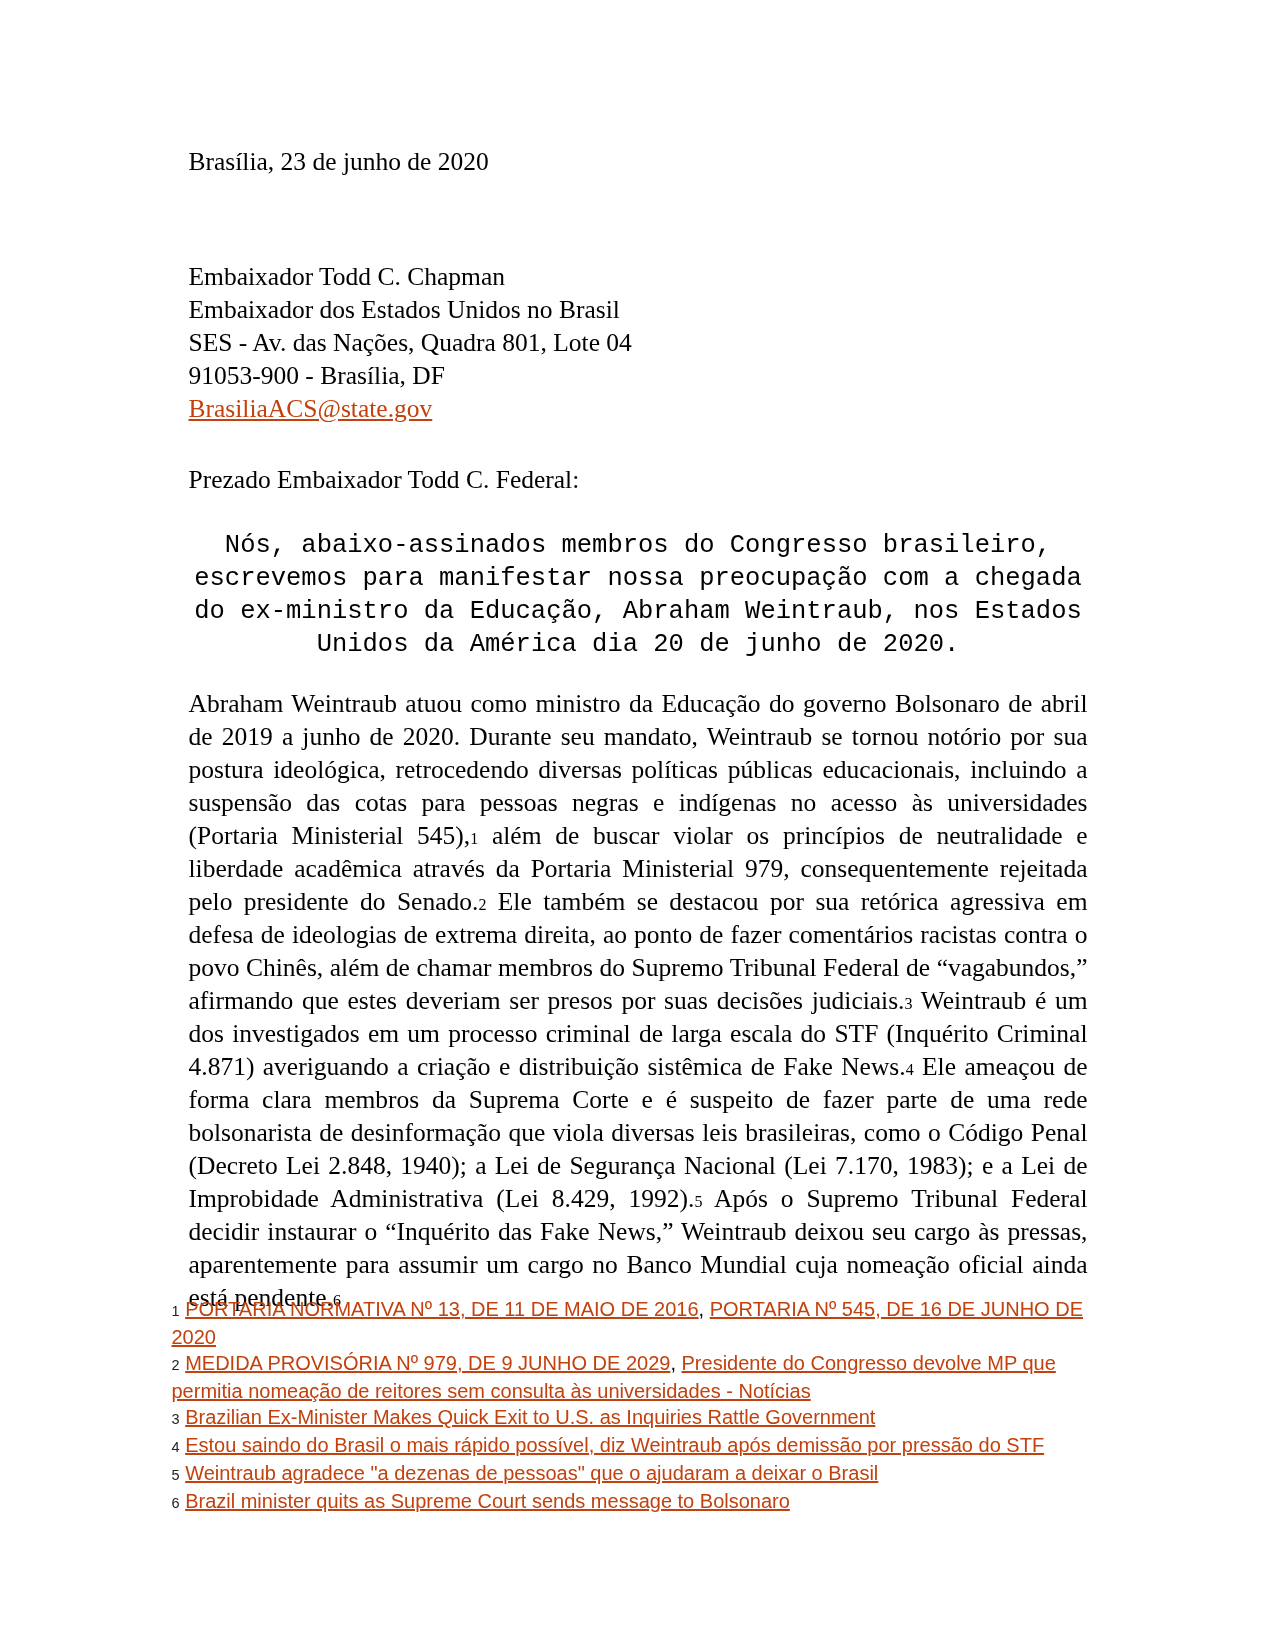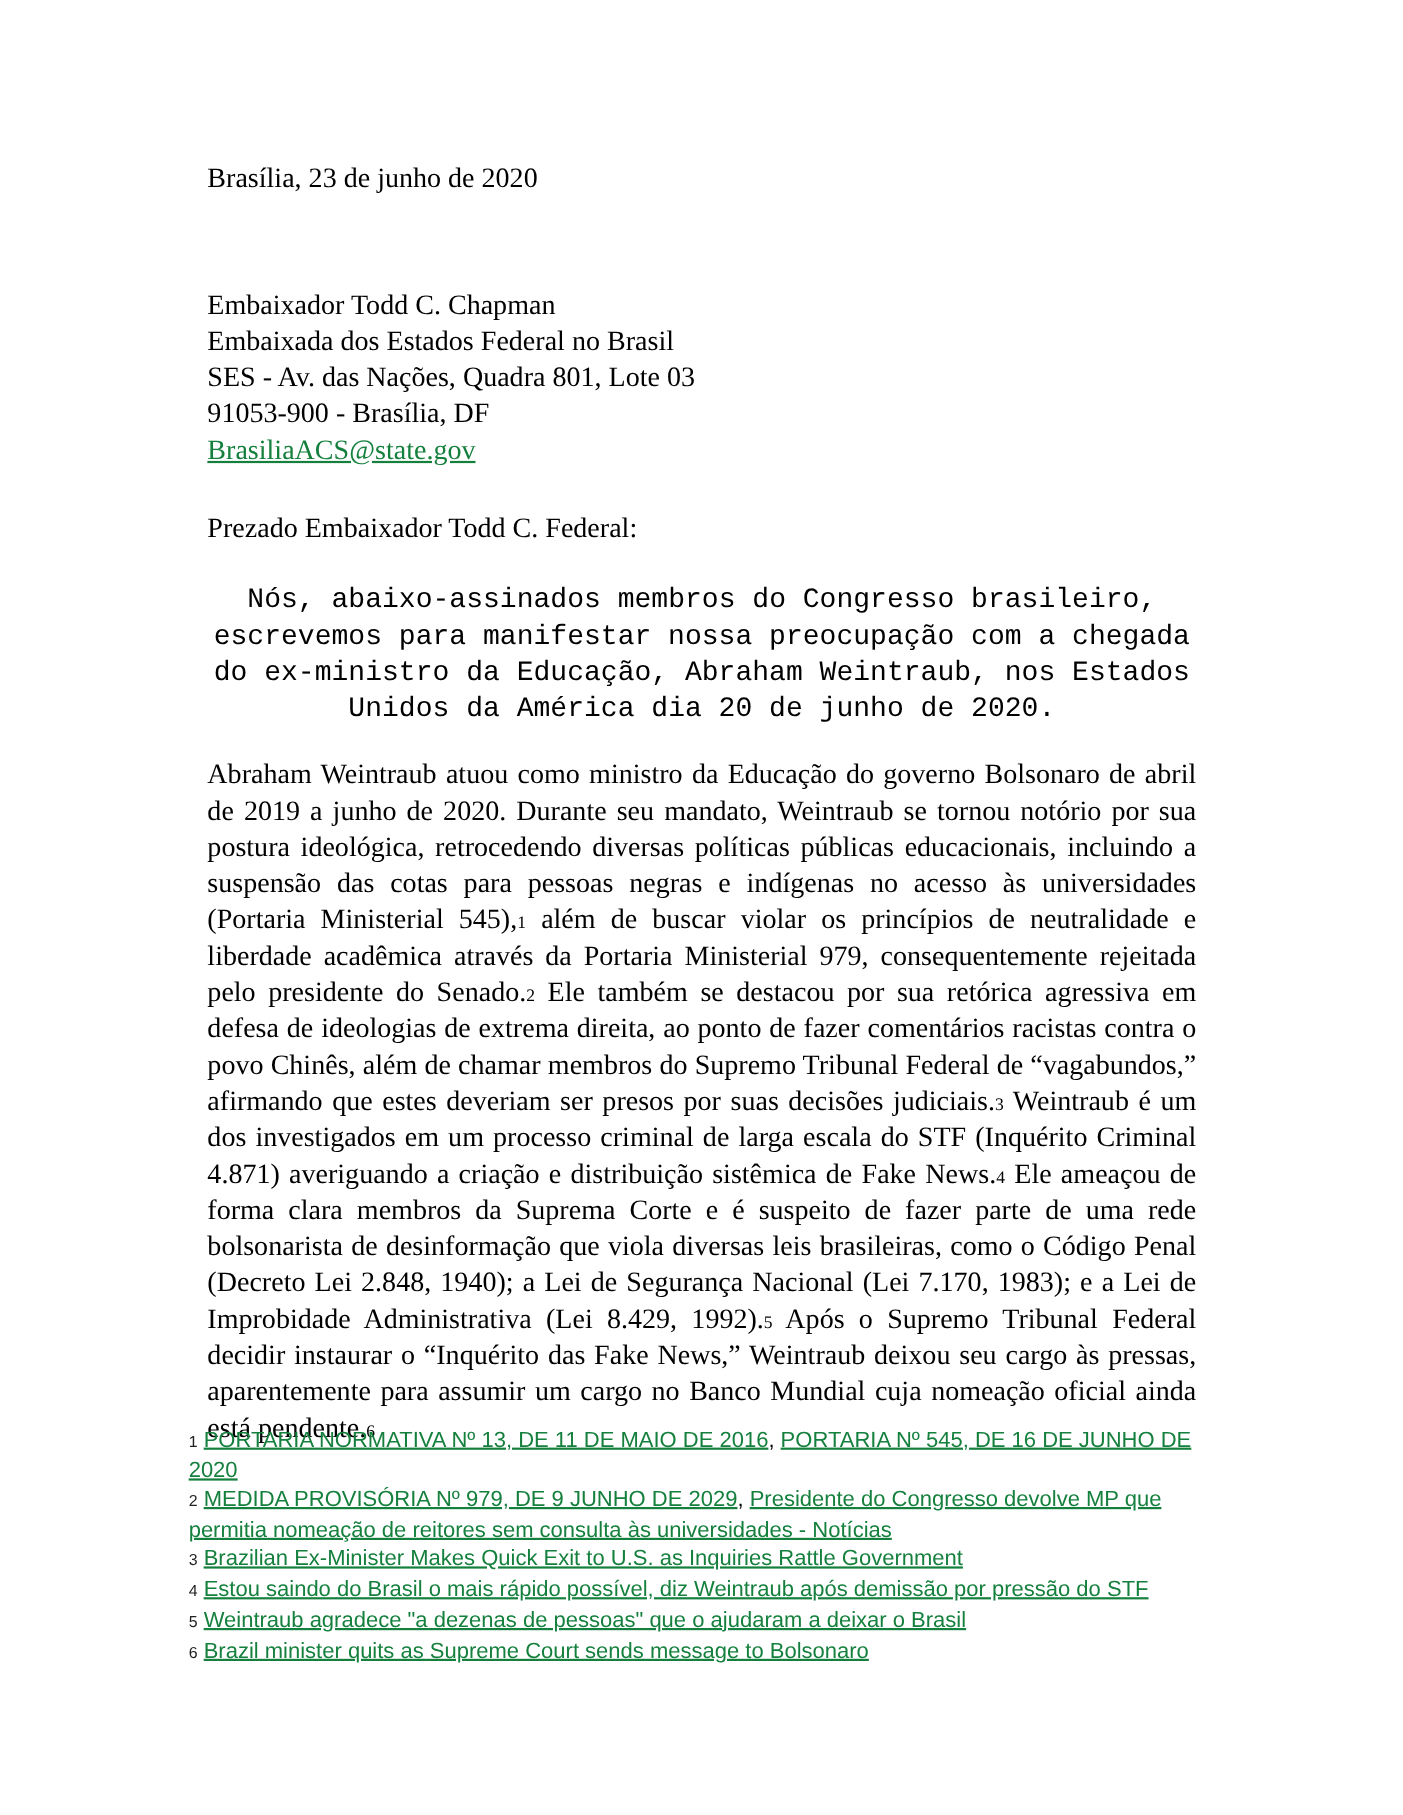--- a/index.html
+++ b/index.html
@@ -24,21 +24,21 @@
   .date-line {
     margin: 0 0 0 0;
   }
   .address-block {
     margin-top: 82px;
   }
   .address-block div {
     margin: 0;
   }
   a, .link {
-    color: #15803d;
+    color: #c2410c;
     text-decoration: underline;
     cursor: pointer;
   }
   .salutation {
     margin-top: 38px;
   }
   .para-intro {
     margin-top: 33px;
     text-align: center;
     font-family: Liberation Mono, monospace;
@@ -76,22 +76,22 @@
 </style>
 </head>
 <body>
 
 <div class="page">
 
   <div class="date-line">Brasília, 23 de junho de 2020</div>
 
   <div class="address-block">
     <div>Embaixador Todd C. Chapman</div>
-    <div>Embaixada dos Estados Federal no Brasil</div>
-    <div>SES - Av. das Nações, Quadra 801, Lote 03</div>
+    <div>Embaixador dos Estados Unidos no Brasil</div>
+    <div>SES - Av. das Nações, Quadra 801, Lote 04</div>
     <div>91053-900 - Brasília, DF</div>
     <div><a class="link">BrasiliaACS@state.gov</a></div>
   </div>
 
   <div class="salutation">Prezado Embaixador Todd C. Federal:</div>
 
   <p class="para-intro">Nós, abaixo-assinados membros do Congresso brasileiro, escrevemos para manifestar nossa preocupação com a chegada do ex-ministro da Educação, Abraham Weintraub, nos Estados Unidos da América dia 20 de junho de 2020.</p>
 
   <p class="para-main"><span>Abraham Weintraub atuou como ministro da Educação do governo Bolsonaro de abril de 2019 a junho de 2020. Durante seu mandato, Weintraub se tornou notório por sua postura ideológica, retrocedendo diversas políticas públicas educacionais, incluindo a suspensão das cotas para pessoas negras e indígenas no acesso às universidades (Portaria Ministerial 545),</span><span class="fnref">1</span><span> além de buscar violar os princípios de neutralidade e liberdade acadêmica através da Portaria Ministerial 979, consequentemente rejeitada pelo presidente do Senado.</span><span class="fnref">2</span><span> Ele também se destacou por sua retórica agressiva em defesa de ideologias de extrema direita, ao ponto de fazer comentários racistas contra o povo Chinês, além de chamar membros do Supremo Tribunal Federal de “vagabundos,” afirmando que estes deveriam ser presos por suas decisões judiciais.</span><span class="fnref">3</span><span> Weintraub é um dos investigados em um processo criminal de larga escala do STF (Inquérito Criminal 4.871) averiguando a criação e distribuição sistêmica de Fake News.</span><span class="fnref">4</span><span> Ele ameaçou de forma clara membros da Suprema Corte e é suspeito de fazer parte de uma rede bolsonarista de desinformação que viola diversas leis brasileiras, como o Código Penal (Decreto Lei 2.848, 1940); a Lei de Segurança Nacional (Lei 7.170, 1983); e a Lei de Improbidade Administrativa (Lei 8.429, 1992).</span><span class="fnref">5</span><span> Após o Supremo Tribunal Federal decidir instaurar o “Inquérito das Fake News,” Weintraub deixou seu cargo às pressas, aparentemente para assumir um cargo no Banco Mundial cuja nomeação oficial ainda está pendente.</span><span class="fnref">6</span></p>
 

